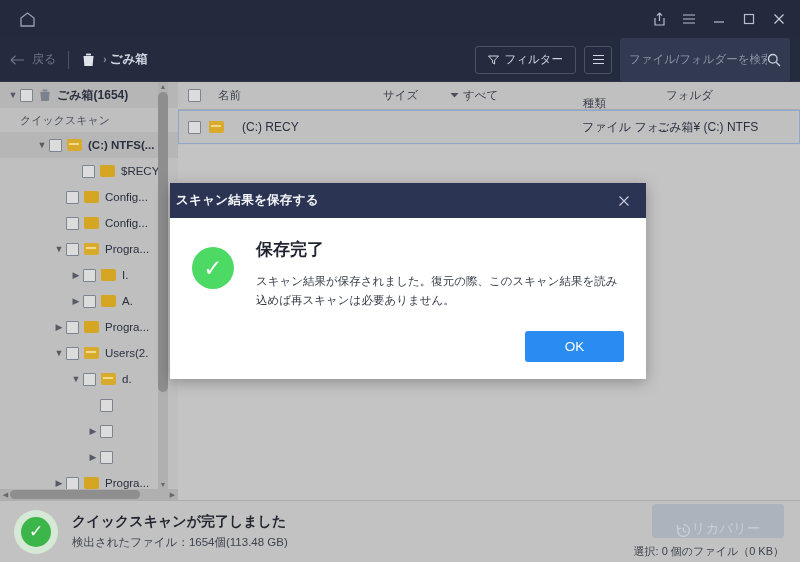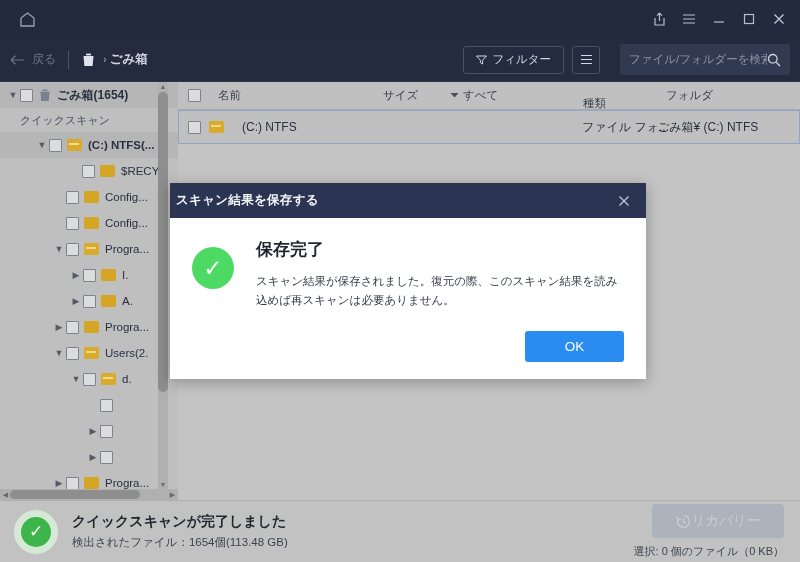--- a/index.html
+++ b/index.html
@@ -69,24 +69,23 @@
     background: transparent;
   }
   .list-btn {
     width: 28px; height: 28px;
     border: 1px solid #4b5268; border-radius: 3px;
     display: flex; align-items: center; justify-content: center;
     color: #d2d7e1; background: transparent;
   }
   .search-box {
     display: flex; align-items: center;
-    width: 170px; height: 31px;
+    width: 170px; height: 44px;
     background: #313a51; border-radius: 3px;
     padding: 0 9px;
-    margin-left: 12px;
   }
   .search-box .ph {
     flex: 1; color: #8d94a5; font-size: 11.5px;
     white-space: nowrap; overflow: hidden;
   }
 
   
   .content {
     position: absolute; left: 0; top: 82px;
     width: 800px; height: 418px;
@@ -220,21 +219,21 @@
   .status-title {
     font-size: 14px; font-weight: bold; color: #22262f;
     margin-bottom: 4px;
   }
   .status-sub { font-size: 11.5px; color: #3d424d; }
   .status-right {
     margin-left: auto; padding-right: 16px;
     display: flex; flex-direction: column; align-items: flex-end;
   }
   .recover-btn {
-    display: flex; align-items: center; justify-content: center; gap: 1px;
+    display: flex; align-items: flex-end; justify-content: center; gap: 1px;
     width: 132px; height: 34px;
     background: #adb3bd; border-radius: 4px;
     color: #c9ced6; font-size: 13.5px;
   }
   .selected-txt { font-size: 11px; color: #3d424d; margin-top: 6px; }
 
   
   .modal-shadow {
     position: absolute; left: 170px; top: 183px;
     width: 476px; height: 196px;
@@ -490,21 +489,21 @@
             </svg>
         </span>
         <span class="col" style="left:285px;">すべて</span>
         <span class="col" style="left:405px;margin-top:16px;">種類</span>
         <span class="col" style="left:488px;">フォルダ</span>
       </div>
 
       <div class="fl-row">
         <span class="cbx"></span>
         <span class="folder-ico open"></span>
-        <span class="fl-cell" style="left:63px;">(C:) NTFS</span>
+        <span class="fl-cell" style="left:63px;">(C:) RECY</span>
         <span class="fl-cell" style="left:403px;">ファイル フォ...</span>
         <span class="fl-cell" style="left:478px;">ごみ箱¥ (C:) NTFS</span>
       </div>
     </div>
   </div>
 
   <div class="statusbar">
     <div class="status-check">
       <div class="inner">✓</div>
     </div>

